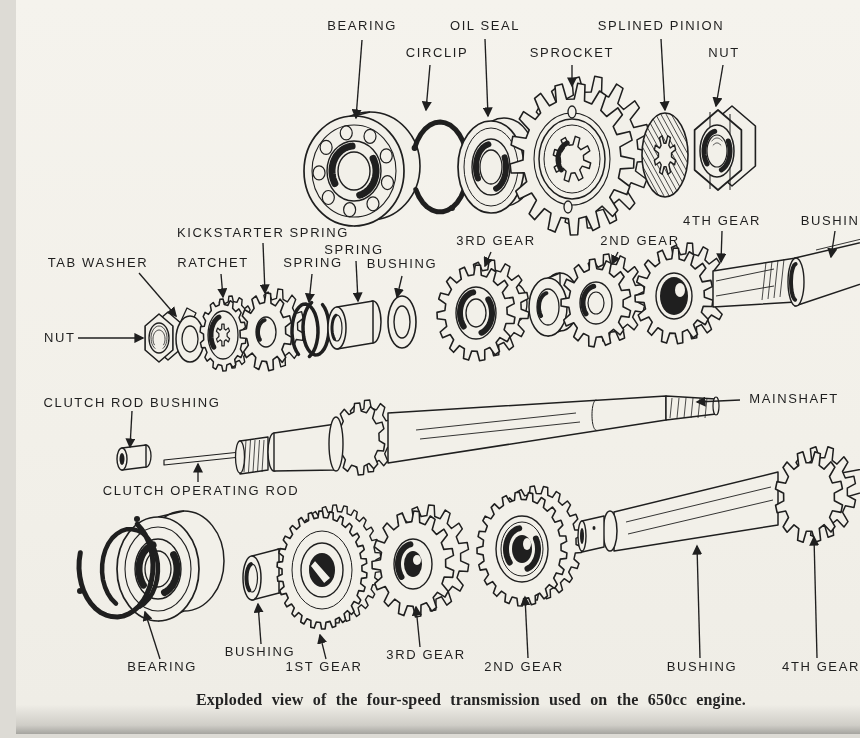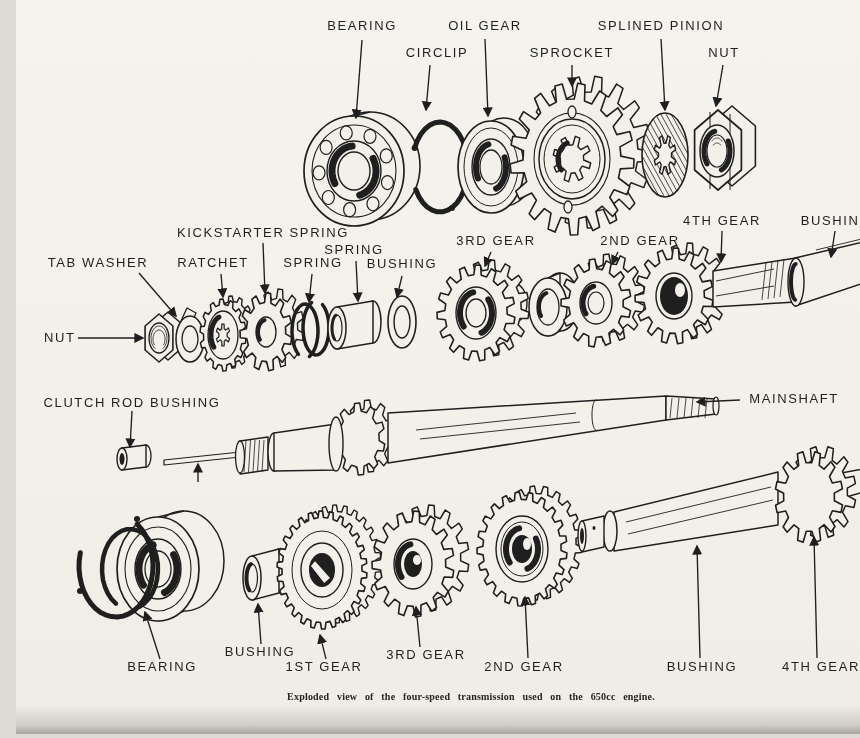--- a/index.html
+++ b/index.html
@@ -3,21 +3,21 @@
 <meta charset="utf-8">
 <style>
   html,body{margin:0;padding:0}
   body{width:860px;height:738px;position:relative;font-family:"Liberation Sans",sans-serif;background:#dddbd5}
   .page{position:absolute;left:16px;top:0;width:860px;height:734px;overflow:hidden;
         background:linear-gradient(180deg,#f5f3ed 0%,#f2f0e9 60%,#efede6 96%,#cfcdc7 98.8%,#a5a49f 100%)}
   .lbl{position:absolute;transform:translateX(-50%);font-size:13px;letter-spacing:1.6px;
        color:#1f1f1f;white-space:nowrap;line-height:1.1;user-select:none}
   .lbl.start{transform:none}
   .caption{position:absolute;left:455px;top:691px;transform:translateX(-50%);
-       font-family:"Liberation Serif",serif;font-weight:bold;font-size:10px;color:#242424;
+       font-family:"Liberation Serif",serif;font-weight:bold;font-size:16px;color:#242424;
        white-space:nowrap;word-spacing:5px;letter-spacing:.2px}
   svg{position:absolute;left:0;top:0}
 </style>
 </head>
 <body>
 
 <div class="page">
 
   <svg id="diagram-svg" width="860" height="738" viewBox="0 0 860 738">
     <defs>
@@ -308,38 +308,39 @@
         <line x1="310" y1="659" x2="304" y2="635" stroke="#1f1f1f" stroke-width="1.35" marker-end="url(#arrowhead)"></line>
         <line x1="404" y1="647" x2="400" y2="607" stroke="#1f1f1f" stroke-width="1.35" marker-end="url(#arrowhead)"></line>
         <line x1="512" y1="658" x2="509" y2="597" stroke="#1f1f1f" stroke-width="1.35" marker-end="url(#arrowhead)"></line>
         <line x1="684" y1="658" x2="681" y2="546" stroke="#1f1f1f" stroke-width="1.35" marker-end="url(#arrowhead)"></line>
         <line x1="801" y1="658" x2="798" y2="537" stroke="#1f1f1f" stroke-width="1.35" marker-end="url(#arrowhead)"></line>
       </g>
     </svg>
 
   <div class="lbl" style="left:346px;top:19px">BEARING</div>
   <div class="lbl" style="left:421px;top:46px">CIRCLIP</div>
-  <div class="lbl" style="left:469px;top:19px">OIL GEAR</div>
+  <div class="lbl" style="left:469px;top:19px">OIL SEAL</div>
   <div class="lbl" style="left:556px;top:46px">SPROCKET</div>
   <div class="lbl" style="left:645px;top:19px">SPLINED PINION</div>
   <div class="lbl" style="left:708px;top:46px">NUT</div>
 
   <div class="lbl" style="left:247px;top:226px">KICKSTARTER SPRING</div>
   <div class="lbl" style="left:82px;top:256px">TAB WASHER</div>
   <div class="lbl" style="left:197px;top:256px">RATCHET</div>
   <div class="lbl" style="left:297px;top:256px">SPRING</div>
   <div class="lbl" style="left:338px;top:243px">SPRING</div>
   <div class="lbl" style="left:386px;top:257px">BUSHING</div>
   <div class="lbl start" style="left:28px;top:331px">NUT</div>
   <div class="lbl" style="left:480px;top:234px">3RD GEAR</div>
   <div class="lbl" style="left:624px;top:234px">2ND GEAR</div>
   <div class="lbl" style="left:706px;top:214px">4TH GEAR</div>
   <div class="lbl" style="left:820px;top:214px">BUSHING</div>
 
   <div class="lbl" style="left:116px;top:396px">CLUTCH ROD BUSHING</div>
+  <div class="lbl" style="left:185px;top:484px">CLUTCH OPERATING ROD</div>
   <div class="lbl" style="left:778px;top:392px">MAINSHAFT</div>
 
   <div class="lbl" style="left:146px;top:660px">BEARING</div>
   <div class="lbl" style="left:244px;top:645px">BUSHING</div>
   <div class="lbl" style="left:308px;top:660px">1ST GEAR</div>
   <div class="lbl" style="left:410px;top:648px">3RD GEAR</div>
   <div class="lbl" style="left:508px;top:660px">2ND GEAR</div>
   <div class="lbl" style="left:686px;top:660px">BUSHING</div>
   <div class="lbl" style="left:805px;top:660px">4TH GEAR</div>
 

